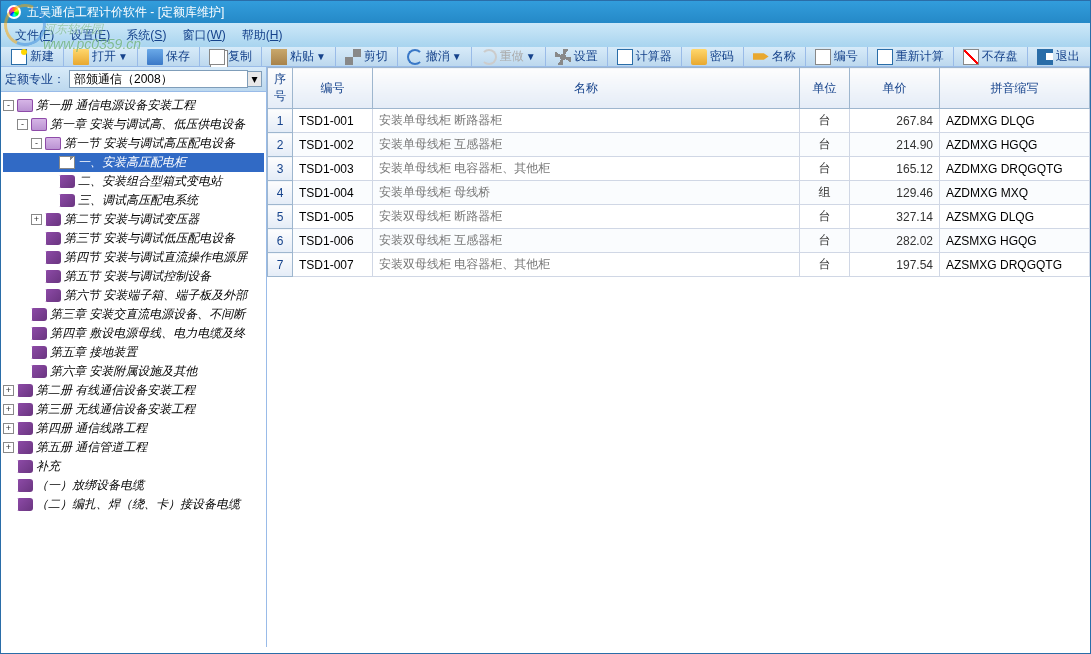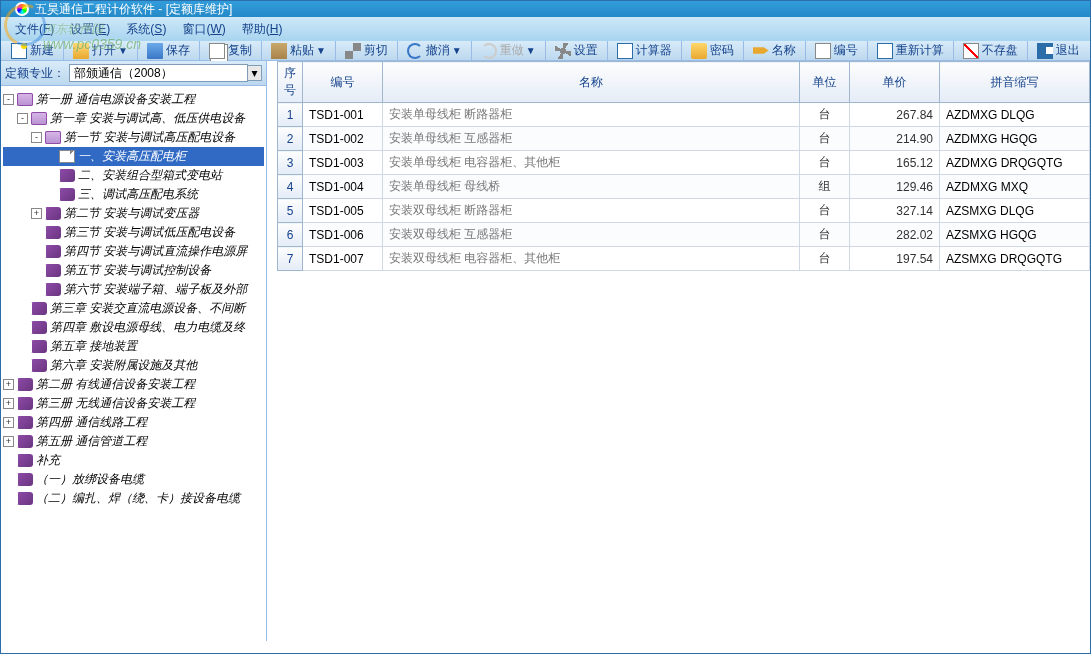--- a/index.html
+++ b/index.html
@@ -1,17 +1,17 @@
 <!DOCTYPE html>
 <html><head>
 <meta charset="utf-8">
 <style>
 * { margin: 0; padding: 0; box-sizing: border-box; font-family: "Microsoft YaHei", SimSun, sans-serif; font-size: 12px; }
 body { background: #fff; width: 1091px; height: 654px; overflow: hidden; border: 1px solid #2a6da8; }
-.title-bar { background: linear-gradient(#329ddc, #2589c7); height: 16px; display: flex; align-items: center; padding: 0 14px; color: #fff; }
+.title-bar { background: linear-gradient(#329ddc, #2589c7); height: 22px; display: flex; align-items: center; padding: 0 6px; color: #fff; }
 .title-bar .app-icon { width: 14px; height: 14px; background: #fff; border-radius: 50%; margin-right: 6px; position: relative; }
 .title-bar .app-icon::after { content: ''; position: absolute; inset: 2px; background: conic-gradient(#f44,#ff0,#0f0,#0ff,#00f,#f0f,#f44); border-radius: 50%; }
 .menu-bar { background: linear-gradient(#cde8f8, #a8d4ef); height: 24px; display: flex; align-items: center; padding: 0 6px; color: #15428b; }
 .menu-bar span { padding: 3px 8px; cursor: default; }
 .menu-bar span u { text-decoration: underline; }
 .toolbar { background: linear-gradient(#d9ecfa, #c2decf4); background: linear-gradient(#d8ebf9, #bcd8ee); height: 20px; display: flex; align-items: center; padding: 0 4px; border-bottom: 1px solid #99bbe8; }
 .tb-btn { display: flex; align-items: center; padding: 2px 6px; color: #15428b; cursor: default; }
 .tb-btn .ic { width: 16px; height: 16px; margin-right: 3px; display: inline-block; }
 .tb-sep { width: 1px; height: 20px; background: #99bbe8; margin: 0 3px; }
 .ic-new { background:#fff; border:1px solid #2a6da8; position:relative; } .ic-new::after{content:'';position:absolute;top:-1px;right:-1px;width:6px;height:6px;background:#ffd700;border-radius:50%;}
@@ -24,21 +24,21 @@
 .ic-redo { border: 2px solid #ccc; border-left-color: transparent; border-radius: 50%; }
 .ic-gear { background: radial-gradient(#888 30%, transparent 30%), conic-gradient(#888 0 10%, transparent 0 25%, #888 0 35%, transparent 0 50%, #888 0 60%, transparent 0 75%, #888 0 85%, transparent 0); }
 .ic-calc { background:#fff; border:1px solid #2a6da8; }
 .ic-lock { background: linear-gradient(#ffd76b,#e8a830); border-radius: 2px; }
 .ic-tag { background:#e8a830; clip-path: polygon(0 30%, 70% 30%, 100% 50%, 70% 70%, 0 70%); }
 .ic-num { background:#fff; border:1px solid #888; }
 .ic-recalc { background:#fff; border:1px solid #2a6da8; }
 .ic-nosave { background:#fff; border:1px solid #888; position:relative; } .ic-nosave::after{content:'';position:absolute;inset:0;background:linear-gradient(45deg,transparent 45%,red 45%,red 55%,transparent 55%);}
 .ic-exit { background:#2a6da8; position:relative; } .ic-exit::after{content:'';position:absolute;left:60%;top:30%;width:40%;height:40%;background:#fff;}
 .dd { font-size: 10px; color: #15428b; margin-left:2px; }
-.content { display: flex; height: calc(654px - 22px - 24px - 28px); gap: 10px; }
+.content { display: flex; height: calc(654px - 22px - 24px - 28px); }
 .left-panel { width: 266px; background: #fff; border-right: 1px solid #99bbe8; display: flex; flex-direction: column; }
 .filter-row { background: linear-gradient(#d8ebf9, #bcd8ee); padding: 3px 4px; display: flex; align-items: center; border-bottom: 1px solid #99bbe8; }
 .filter-row label { color: #15428b; margin-right: 4px; }
 .filter-row input { flex: 1; border: 1px solid #7f9db9; padding: 1px 4px; background: #fff; }
 .filter-row .ddb { width: 14px; height: 16px; border: 1px solid #7f9db9; border-left:none; background:#e8e8e8; display:flex;align-items:center;justify-content:center; }
 .tree { flex: 1; overflow: auto; padding: 4px 2px; background:#fff; }
 .tree-node { display: flex; align-items: center; white-space: nowrap; padding: 1px 0; cursor: default; }
 .tree-toggle { width: 11px; height: 11px; border: 1px solid #888; background: #fff; display: flex; align-items: center; justify-content: center; margin-right: 3px; font-size: 9px; line-height: 1; color: #333; flex-shrink:0; }
 .tree-spacer { width: 14px; flex-shrink:0; }
 .tree-ic { width: 16px; height: 13px; margin-right: 3px; flex-shrink:0; }

